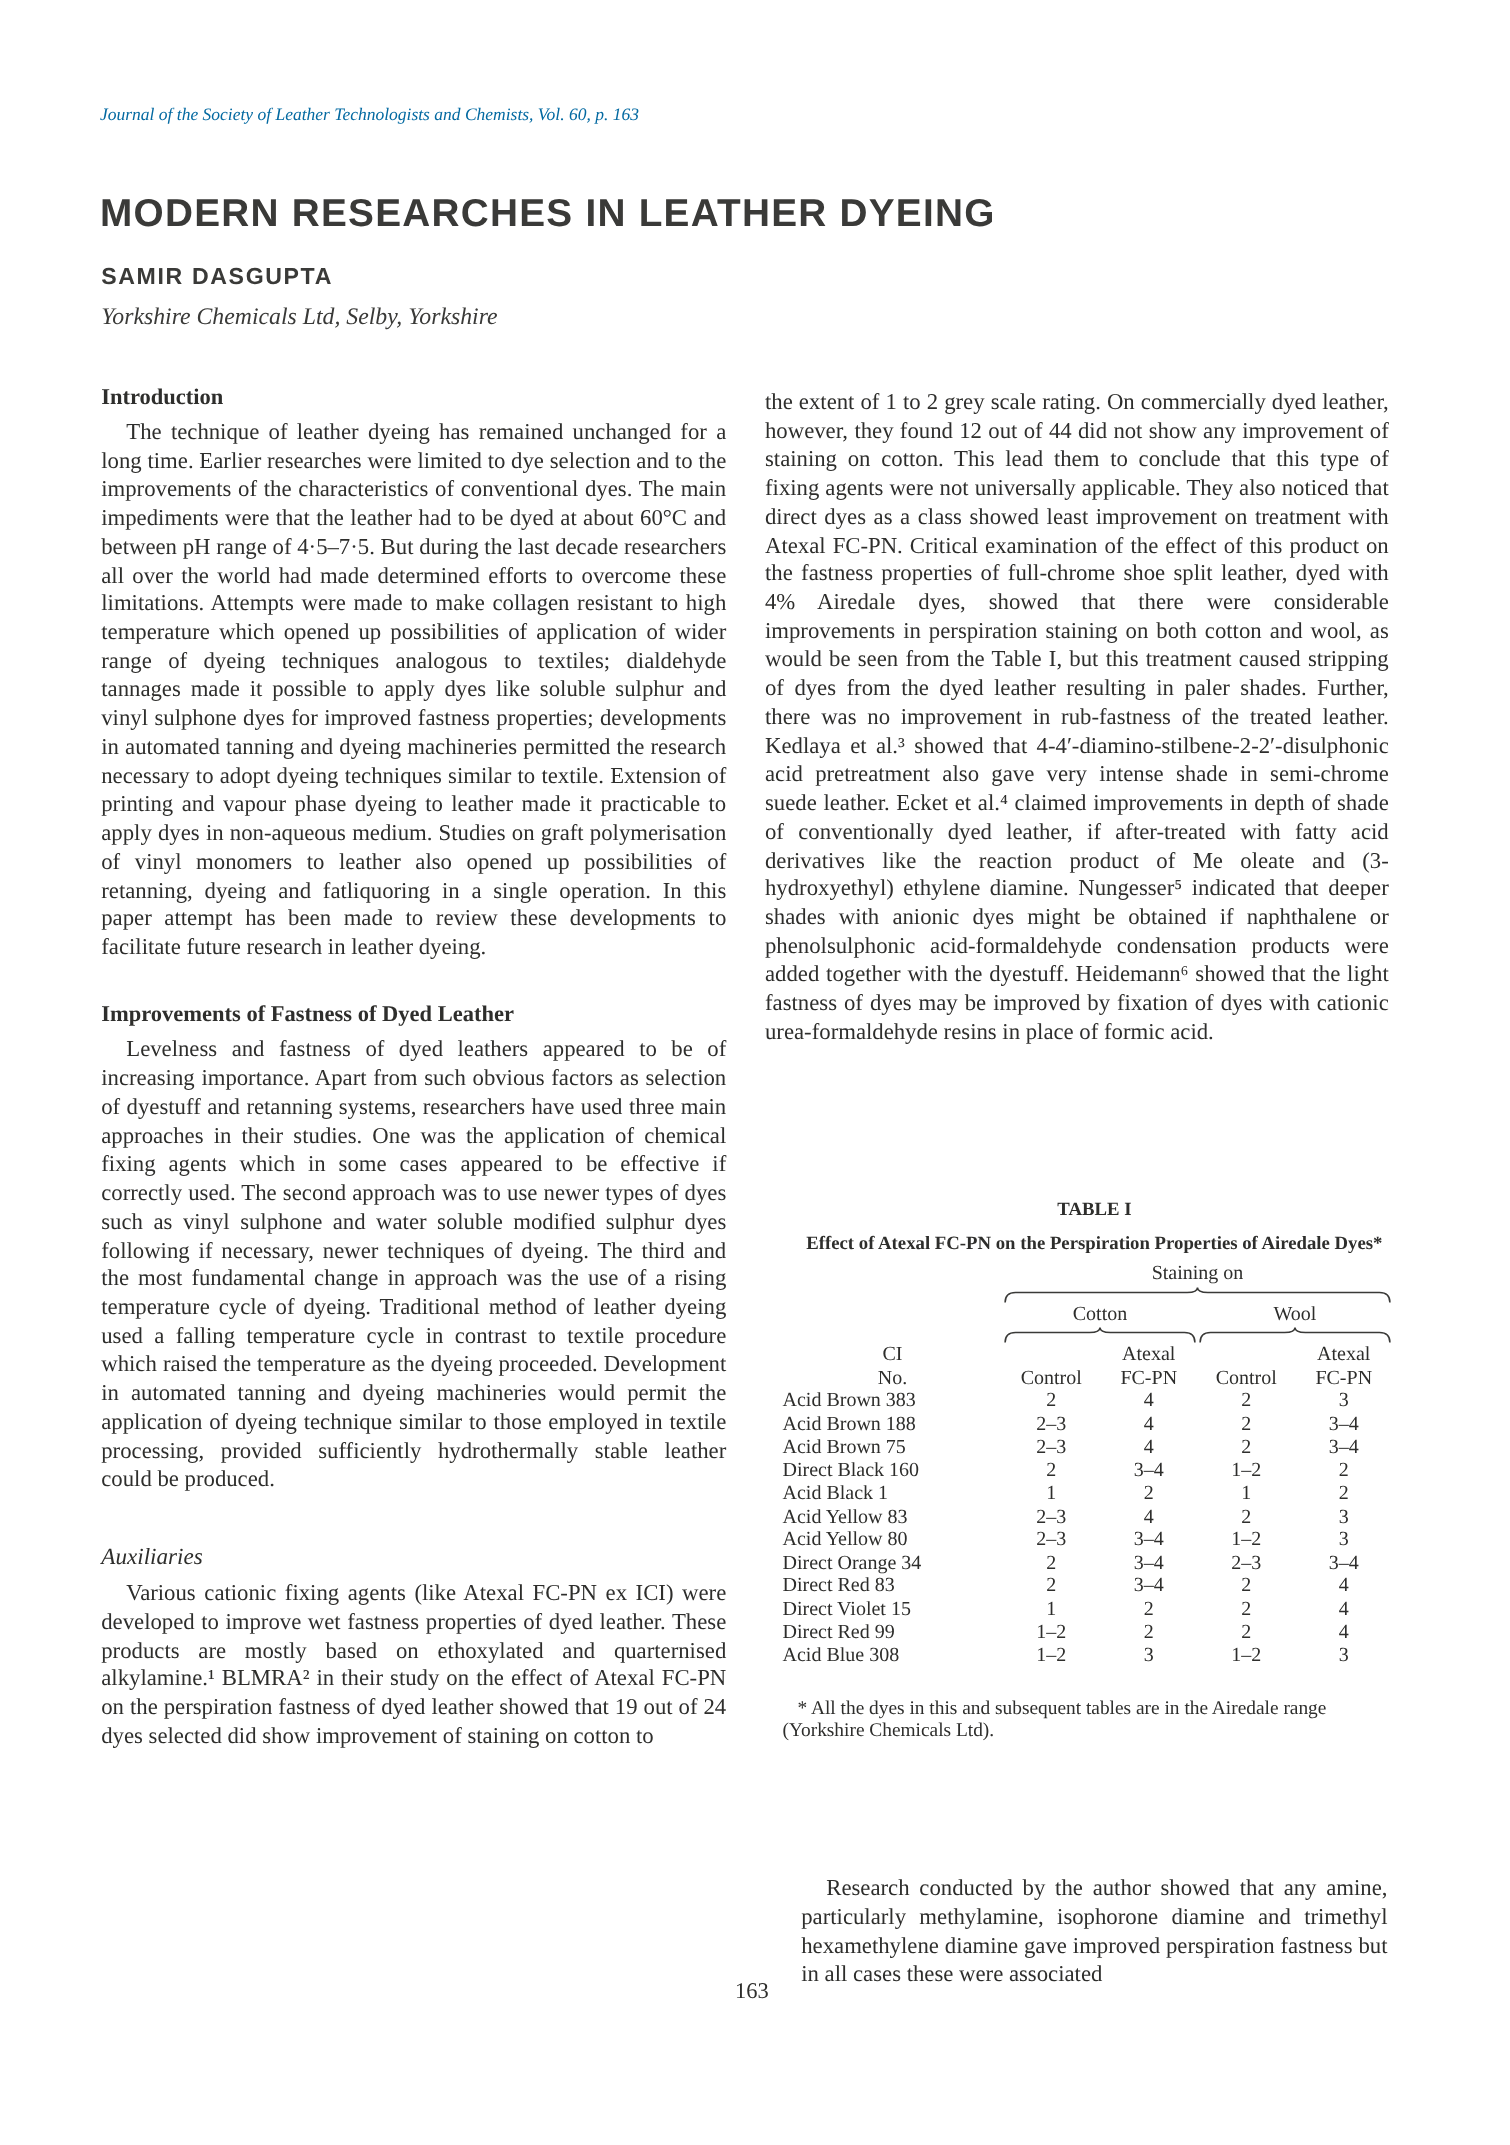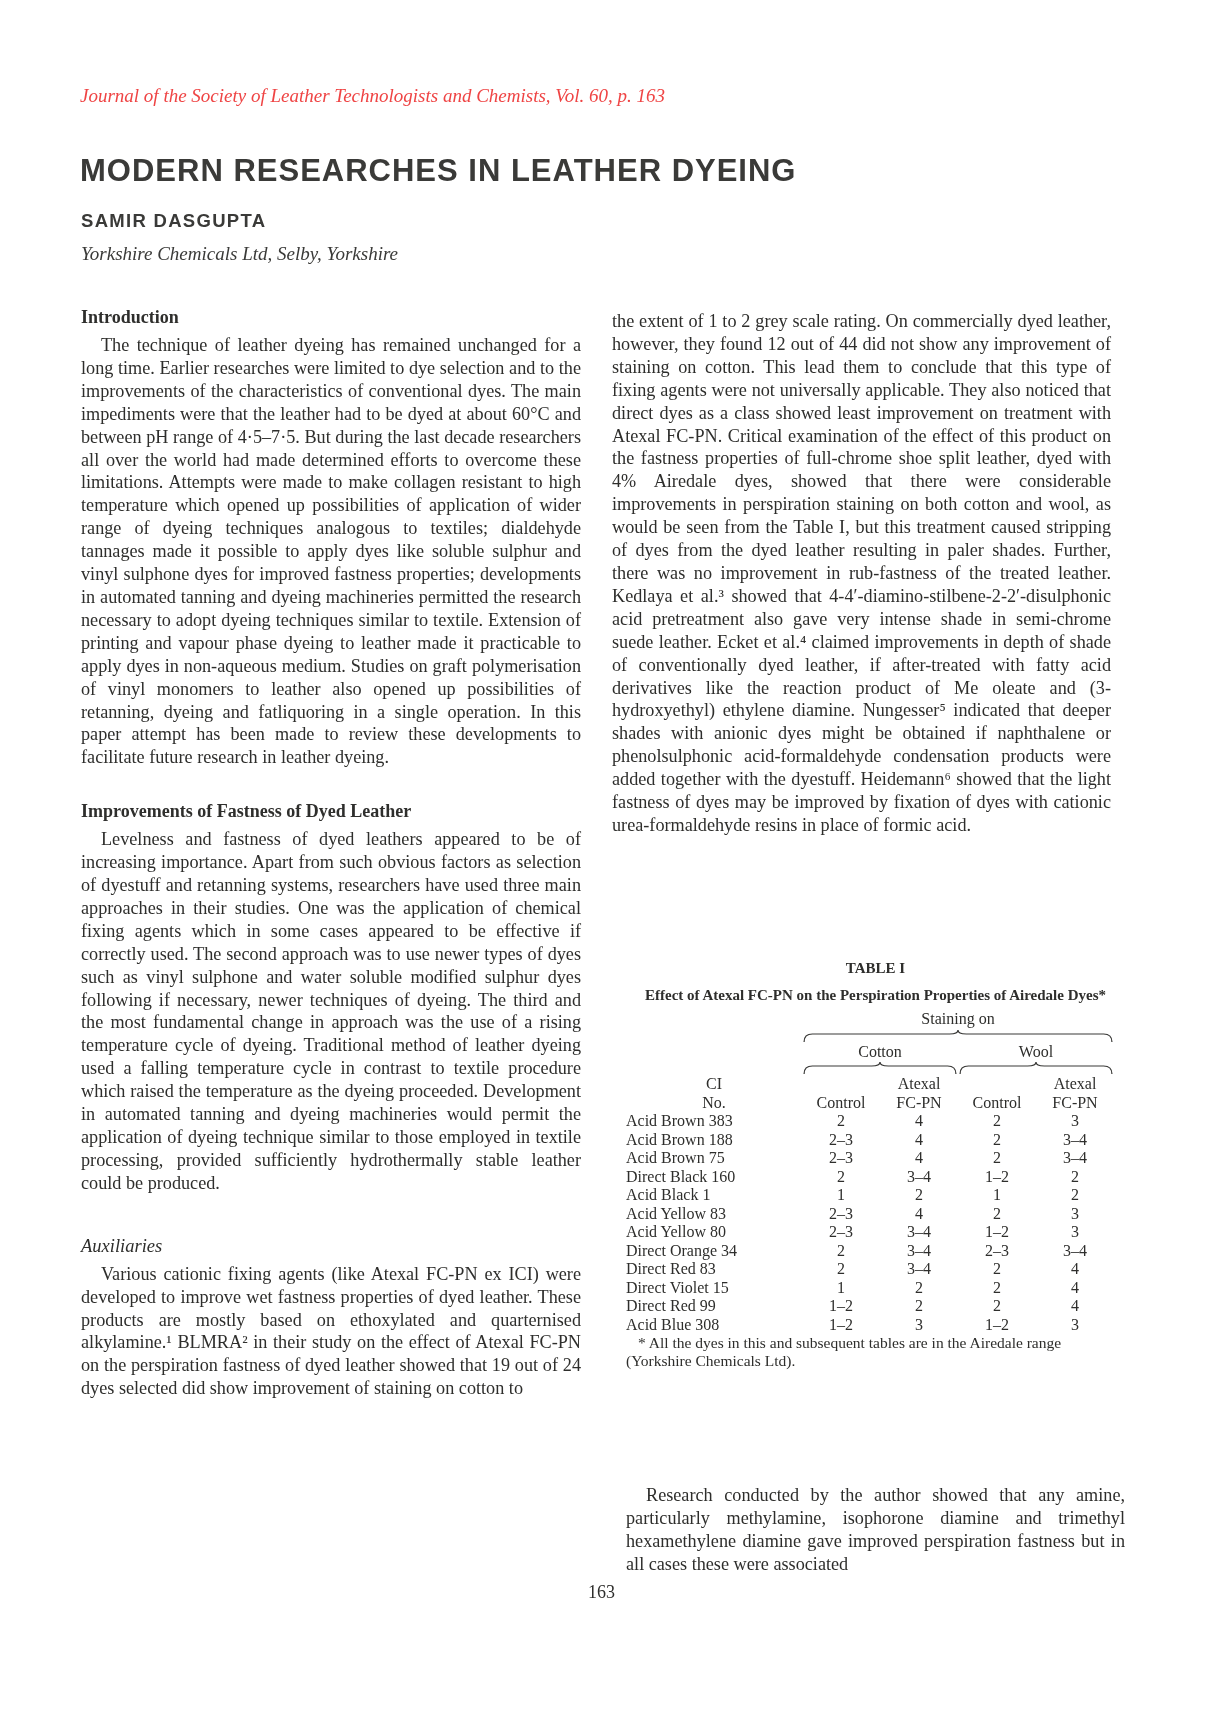--- a/index.html
+++ b/index.html
@@ -1,21 +1,21 @@
 <!DOCTYPE html>
 <html><head>
 <meta charset="utf-8">
 <style>
   html, body { margin: 0; padding: 0; }
   body {
     width: 1208px; height: 1716px; background: #ffffff; color: #2e2e2c;
     font-family: "Liberation Serif", "DejaVu Serif", serif; position: relative; overflow: hidden;
   }
   .running-head {
-    position: absolute; left: 80px; top: 85px; font-style: italic; font-size: 19px; color: #ef4444;
+    position: absolute; left: 80px; top: 85px; font-style: italic; font-size: 14px; color: #0369a1;
   }
   .title {
     position: absolute; left: 80px; top: 153px; margin: 0;
     font-family: "Liberation Sans", "DejaVu Sans", sans-serif; font-weight: bold;
     font-size: 31px; letter-spacing: 1px; color: #3a3a38;
   }
   .author {
     position: absolute; left: 81px; top: 210px; margin: 0;
     font-family: "Liberation Sans", "DejaVu Sans", sans-serif; font-weight: bold;
     font-size: 18.5px; letter-spacing: 1.3px; color: #3a3a38;
@@ -36,23 +36,23 @@
 
   .table-block { position: absolute; left: 626px; top: 960px; width: 499px; }
   .table-label { text-align: center; font-weight: bold; font-size: 15px; margin-bottom: 10px; }
   .table-caption { text-align: center; font-weight: bold; font-size: 15px; line-height: 17px; margin-bottom: 6px; }
   .data-table { border-collapse: collapse; width: 488px; font-size: 16px; line-height: 18.5px; }
   .data-table td, .data-table th { padding: 0; font-weight: normal; }
   .data-table td.name { text-align: left; width: 176px; white-space: nowrap; }
   .data-table td.val { text-align: center; width: 78px; }
   .hdr-group { text-align: center; font-size: 16px; }
   .brace { display: block; width: 100%; height: 14px; }
-  .footnote { font-size: 15.5px; line-height: 18px; margin-top: 0; text-indent: 12px; }
+  .footnote { font-size: 15.5px; line-height: 18px; margin-top: 24px; text-indent: 12px; }
   .after-table { position: absolute; left: 626px; top: 1484px; width: 499px; font-size: 18.2px; line-height: 22.9px; }
-  .after-table p { margin: 0; text-align: justify; text-indent: 20px; }
+  .after-table p { margin: 15px; text-align: justify; text-indent: 20px; }
   .folio { position: absolute; left: 588px; top: 1582px; font-size: 18px; }
 </style>
 </head>
 <body>
 
 <div class="running-head">Journal of the Society of Leather Technologists and Chemists, Vol. 60, p. 163</div>
 <h1 class="title">MODERN RESEARCHES IN LEATHER DYEING</h1>
 <div class="author">SAMIR DASGUPTA</div>
 <div class="affiliation">Yorkshire Chemicals Ltd, Selby, Yorkshire</div>
 

